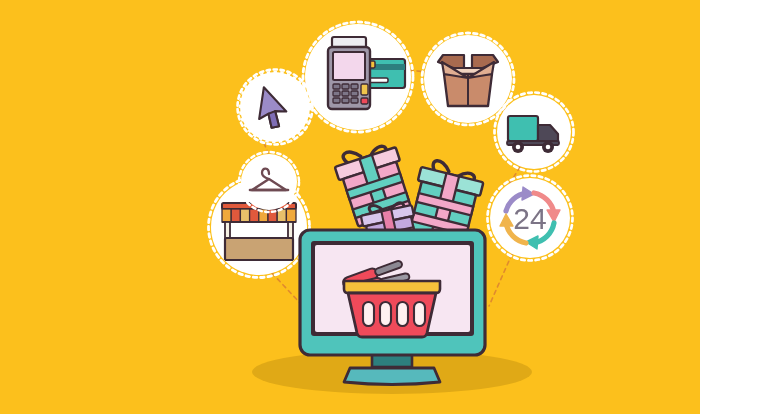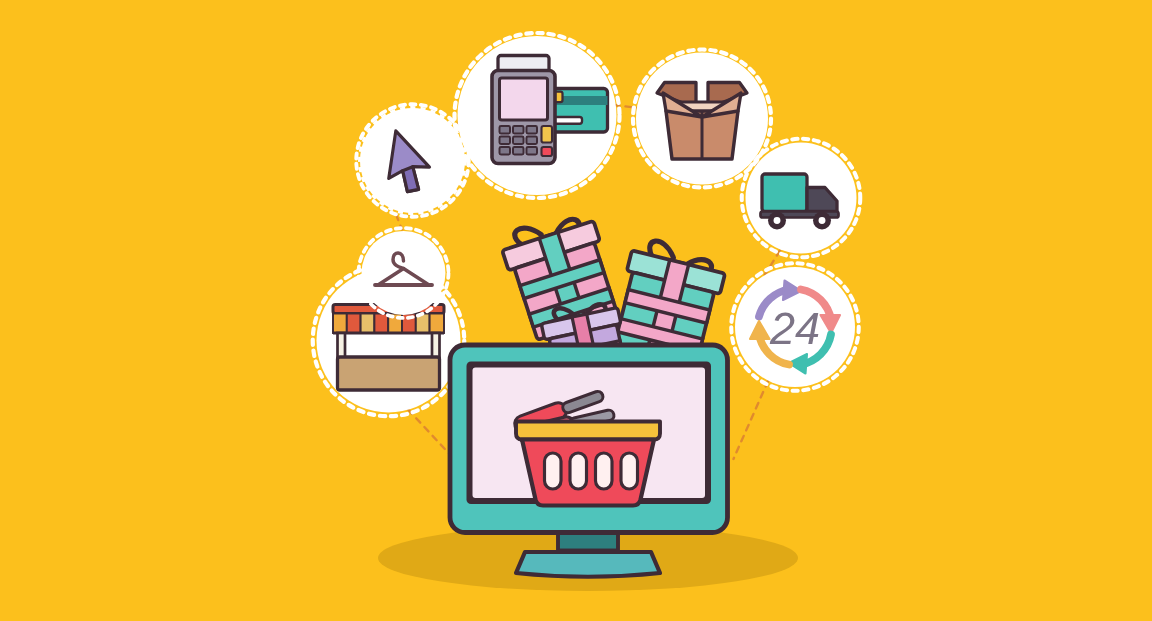--- a/index.html
+++ b/index.html
@@ -6,24 +6,23 @@
   html, body {
     margin: 0;
     padding: 0;
     background: #ffffff;
   }
   body {
     font-family: "Liberation Sans", sans-serif;
   }
   #stage {
     position: relative;
-    width: 768px;
+    width: 700px;
     height: 414px;
     overflow: hidden;
-    font-style: italic;
   }
   #stage svg {
     display: block;
     width: 768px;
     height: 414px;
   }
 </style>
 </head>
 <body>
 

